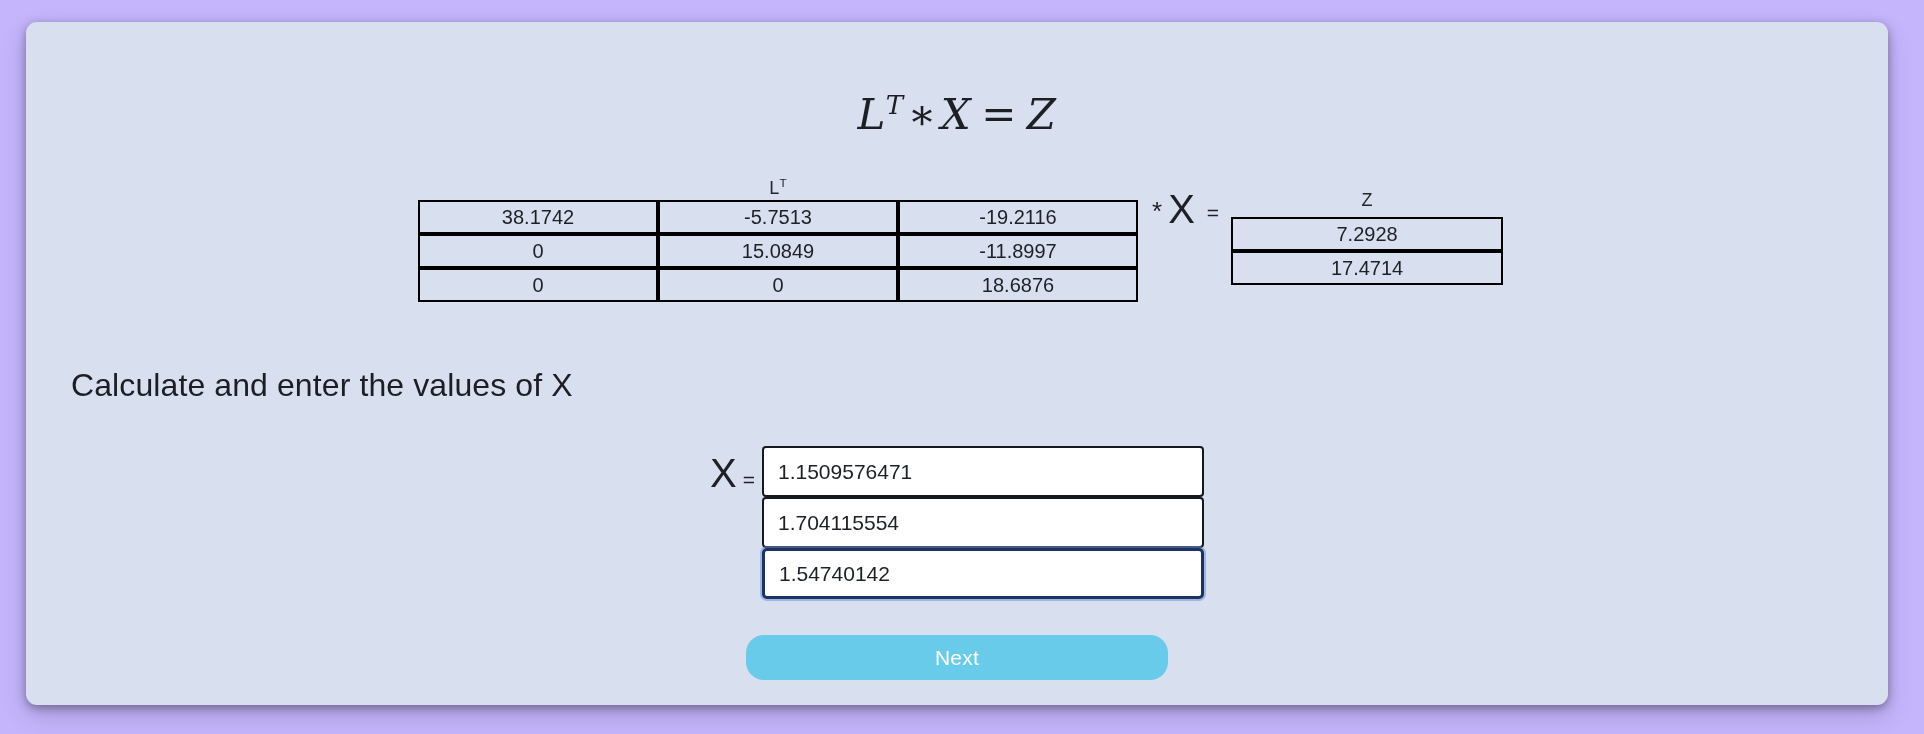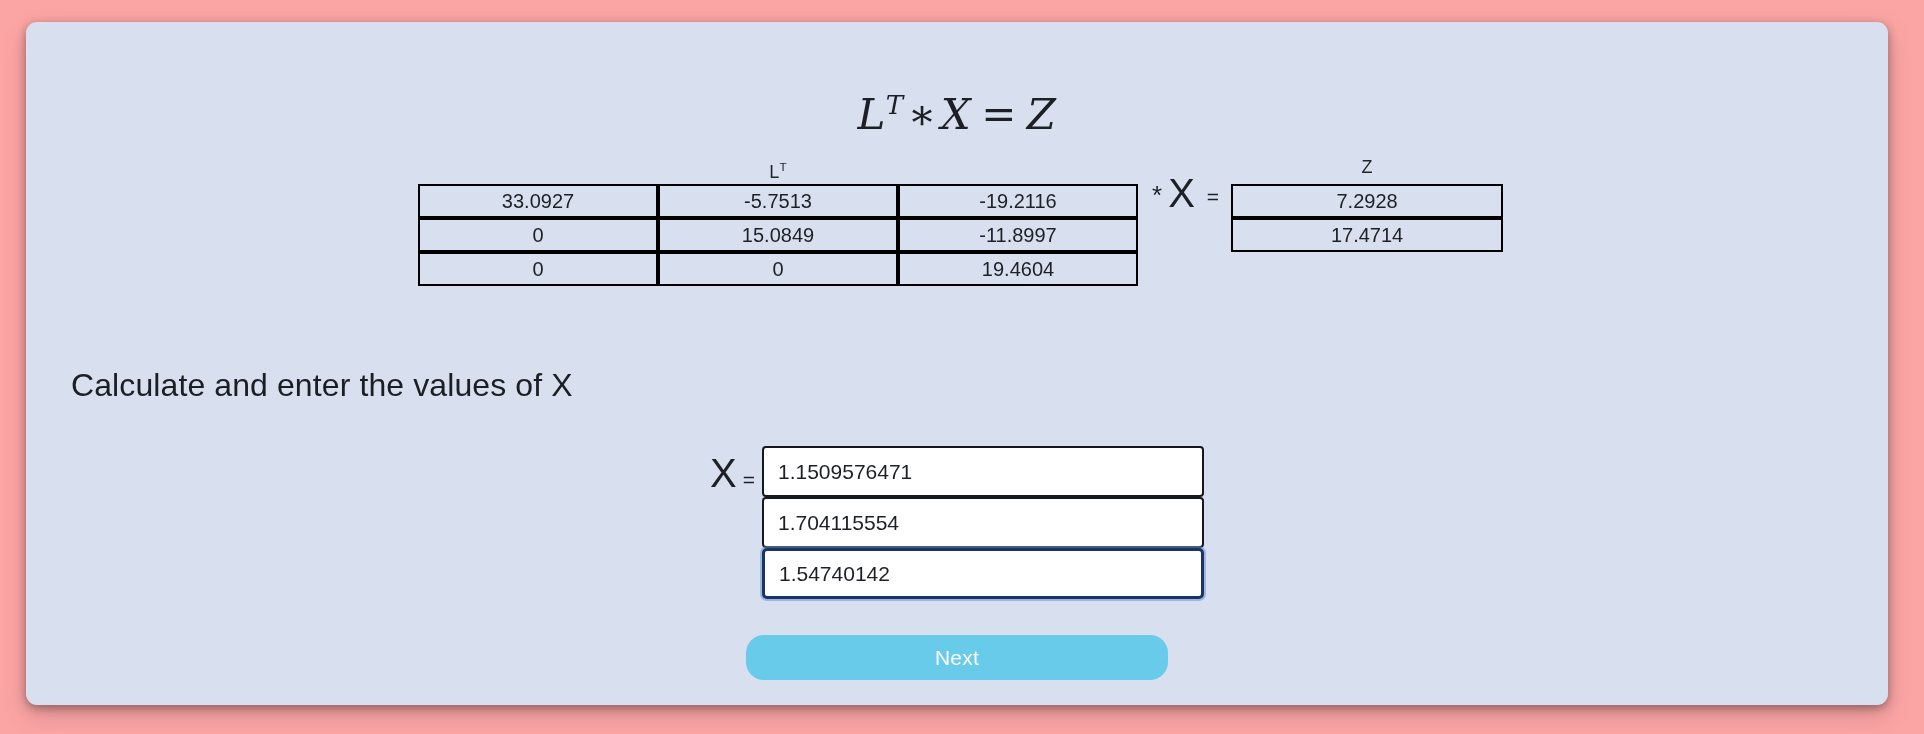--- a/index.html
+++ b/index.html
@@ -12,21 +12,21 @@
     width: 1924px;
     height: 734px;
     font-family: "Liberation Sans", sans-serif;
     overflow: hidden;
   }
 
   #app-root {
     position: relative;
     width: 1924px;
     height: 734px;
-    background: #fca5a5;
+    background: #c4b5fd;
   }
 
   
   #exercise-panel {
     position: absolute;
     left: 26px;
     top: 22px;
     width: 1862px;
     height: 683px;
     background: #d8dfef;
@@ -60,23 +60,23 @@
   }
   #equation-title .eqs {
     font-style: normal;
     padding: 0 10px;
   }
 
   
   #matrix-row {
     position: absolute;
     left: 392px;
-    top: 134px;
-    display: flex;
-    align-items: flex-start;
+    top: 150px;
+    display: flex;
+    align-items: center;
   }
 
   .matrix-block {
     display: flex;
     flex-direction: column;
     align-items: stretch;
   }
   .matrix-caption {
     text-align: center;
     font-size: 18px;
@@ -235,33 +235,33 @@
       <span>L</span><span class="sup">T</span><span class="op">∗</span><span>X</span><span class="eqs">=</span><span>Z</span>
     </div>
 
     <div id="matrix-row">
 
       <div class="matrix-block">
         <div class="matrix-caption"><span>L</span><span class="sup">T</span></div>
         <table id="lt-matrix" class="matrix-table">
           <tbody>
             <tr>
-              <td>33.0927</td>
+              <td>38.1742</td>
               <td>-5.7513</td>
               <td>-19.2116</td>
             </tr>
             <tr>
               <td>0</td>
               <td>15.0849</td>
               <td>-11.8997</td>
             </tr>
             <tr>
               <td>0</td>
               <td>0</td>
-              <td>19.4604</td>
+              <td>18.6876</td>
             </tr>
           </tbody>
         </table>
       </div>
 
       <div id="matrix-operator">
         <span class="star">*</span>
         <span class="bigx">X</span>
         <span class="eq">=</span>
       </div>

